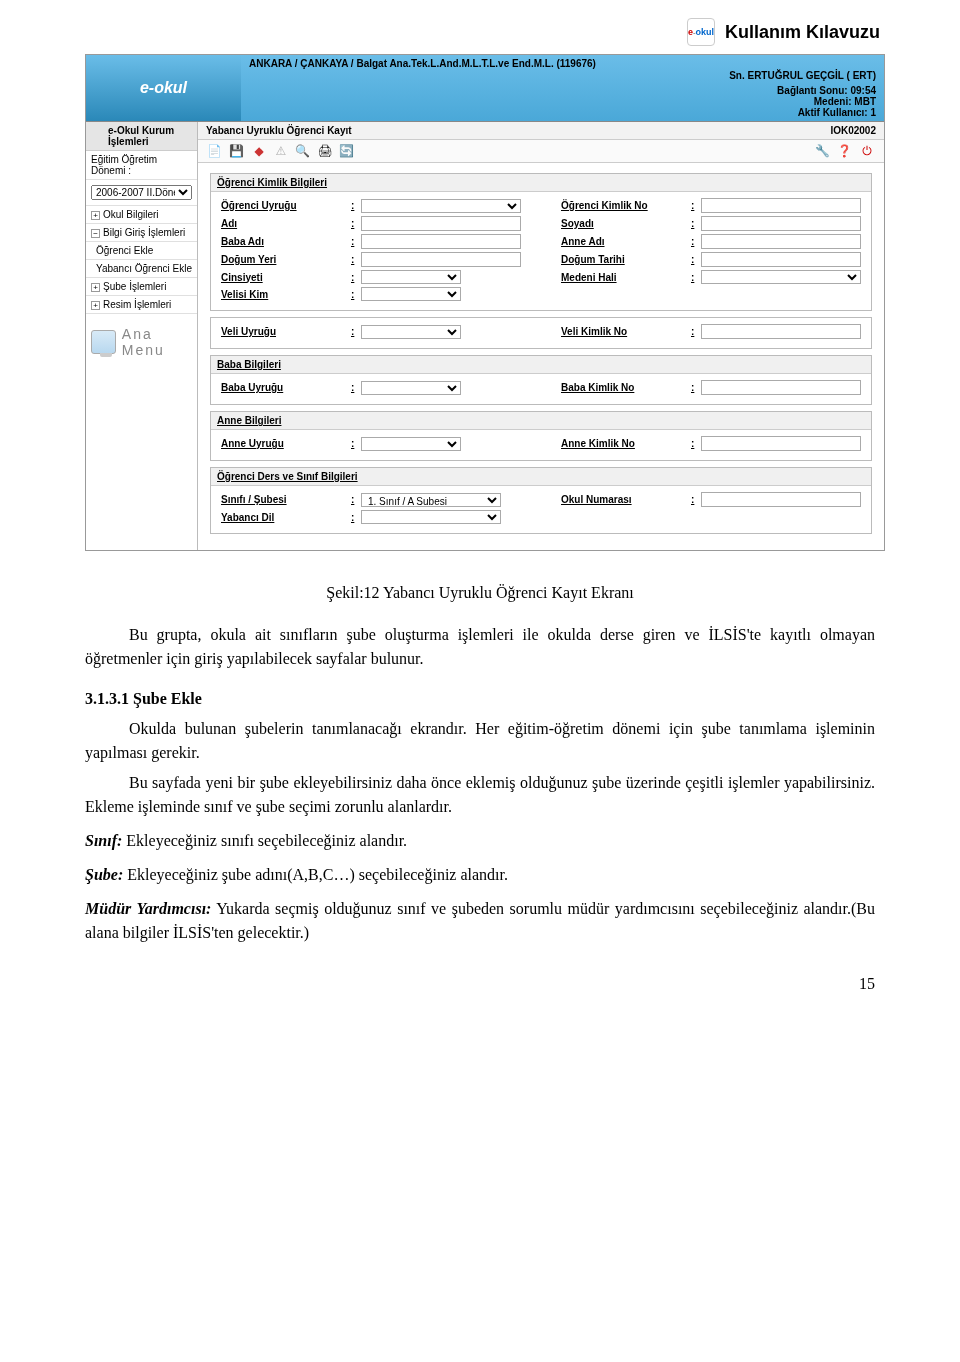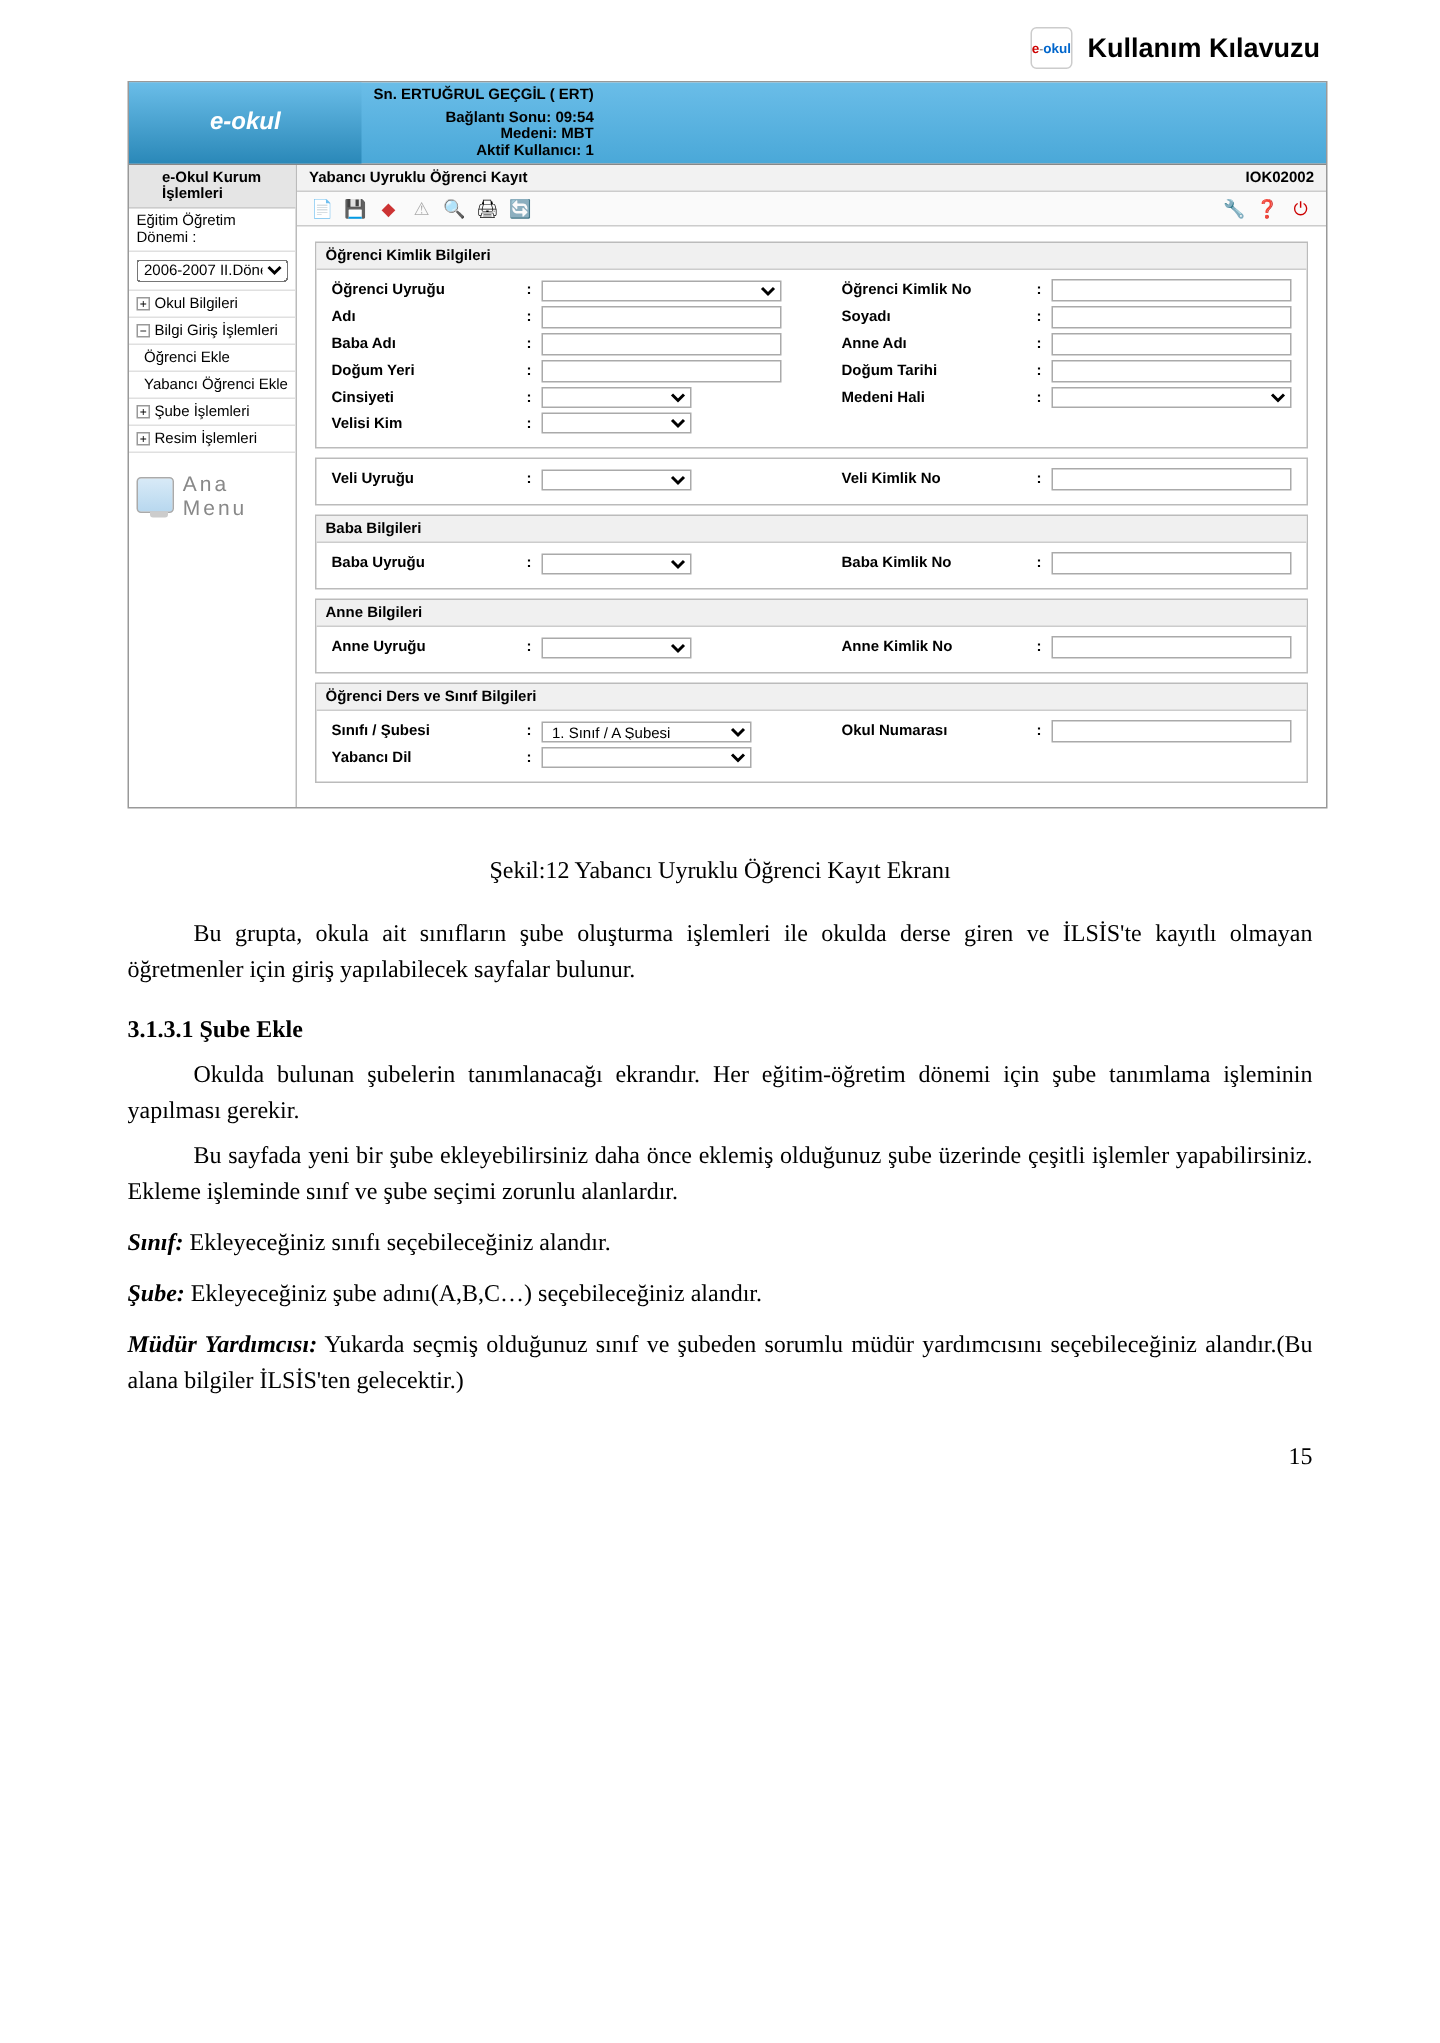--- a/index.html
+++ b/index.html
@@ -8,37 +8,37 @@
   .page-header { display: flex; align-items: center; justify-content: flex-end; padding: 18px 80px 8px 0; gap: 10px; }
   .logo-small { width: 28px; height: 28px; border: 1px solid #ccc; border-radius: 4px; display: flex; align-items: center; justify-content: center; font-size: 8px; color: #555; background: #fff; }
   .logo-small span.red { color: #c00; font-size: 9px; font-weight: bold; }
   .logo-small span.blue { color: #06c; font-size: 9px; font-weight: bold; }
   .doc-title { font-size: 18px; font-weight: bold; }
   .app-shell { margin: 0 75px 0 85px; border: 1px solid #999; background: #fff; }
   .app-banner { background: linear-gradient(#6abde8, #4aa8d8); color: #000; display: flex; align-items: stretch; border-bottom: 1px solid #888; }
   .app-logo-area { width: 155px; background: linear-gradient(#6abde8, #2a88b8); display: flex; align-items: center; justify-content: center; }
   .app-logo-area .logo-box { color: #fff; font-size: 16px; font-weight: bold; font-style: italic; }
   .banner-center { flex: 1; padding: 3px 8px; font-size: 10px; font-weight: bold; color: #000; }
-  .banner-right { text-align: right; padding: 3px 8px; font-size: 10px; font-weight: bold; color: #000; }
+  .banner-right { text-align: right; padding: 3px 8px; font-size: 10px; font-weight: bold; color: #000; margin-top: 12px; }
   .app-body { display: flex; }
   .sidebar { width: 155px; background: #fff; border-right: 1px solid #bbb; }
   .sidebar-title { background: #e5e5e5; font-size: 10px; font-weight: bold; padding: 3px 22px; border-bottom: 1px solid #ccc; }
   .sidebar-row { font-size: 10px; padding: 3px 5px; border-bottom: 1px solid #e0e0e0; }
   .sidebar-row.sub { padding-left: 10px; }
   .sidebar-row .plus { display: inline-block; width: 9px; height: 9px; border: 1px solid #999; line-height: 7px; text-align: center; font-size: 8px; margin-right: 3px; background: #fff; }
   .sidebar select { width: 100%; font-size: 10px; margin: 2px 0; }
   .ana-menu { display: flex; align-items: center; gap: 6px; padding: 12px 5px; color: #888; font-size: 14px; letter-spacing: 2px; }
   .ana-menu .monitor { width: 28px; height: 24px; border: 1px solid #aaa; border-radius: 3px; background: linear-gradient(#d8eaf7,#b8d8ef); position: relative; }
   .ana-menu .monitor::after { content: ""; position: absolute; bottom: -4px; left: 8px; width: 12px; height: 4px; background: #ccc; border-radius: 0 0 2px 2px; }
   .content { flex: 1; }
   .content-titlebar { display: flex; justify-content: space-between; align-items: center; background: #f2f2f2; border-bottom: 1px solid #ccc; padding: 3px 8px; font-size: 10px; font-weight: bold; }
   .toolbar { display: flex; justify-content: space-between; align-items: center; background: #fafafa; border-bottom: 1px solid #ccc; padding: 2px 8px; }
   .toolbar-left, .toolbar-right { display: flex; gap: 4px; }
   .tb-icon { width: 18px; height: 18px; display: flex; align-items: center; justify-content: center; font-size: 12px; cursor: pointer; }
-  .form-wrap { padding: 10px 12px; }
+  .form-wrap { padding: 10px 12px; text-decoration: underline; }
   .fieldset { border: 1px solid #bbb; margin-bottom: 6px; }
   .fieldset-legend { background: #f0f0f0; font-size: 10px; font-weight: bold; padding: 3px 6px; border-bottom: 1px solid #ccc; }
   .fieldset-body { padding: 6px 10px; }
   .form-row { display: flex; align-items: center; margin-bottom: 3px; gap: 0; }
   .lbl { width: 130px; font-size: 10px; font-weight: bold; }
   .colon { width: 10px; font-size: 10px; font-weight: bold; }
   .ctrl { width: 160px; }
   .ctrl input[type=text], .ctrl select { width: 100%; font-size: 10px; border: 1px solid #aaa; padding: 1px 2px; background: #fff; }
   .ctrl select { height: 14px; }
   .spacer { width: 40px; }
@@ -65,20 +65,21 @@
     </div>
     <div class="doc-title">Kullanım Kılavuzu</div>
   </div>
 
   <div class="app-shell">
 
     <div class="app-banner">
       <div class="app-logo-area">
         <div class="logo-box">e-okul</div>
       </div>
+      <div class="banner-center">ANKARA / ÇANKAYA / Balgat Ana.Tek.L.And.M.L.T.L.ve End.M.L. (119676)</div>
       <div class="banner-right">
         <div>Sn. ERTUĞRUL GEÇGİL ( ERT)</div>
         <div style="margin-top:4px;">Bağlantı Sonu: 09:54</div>
         <div>Medeni: MBT</div>
         <div>Aktif Kullanıcı: 1</div>
       </div>
     </div>
 
     <div class="app-body">
 

